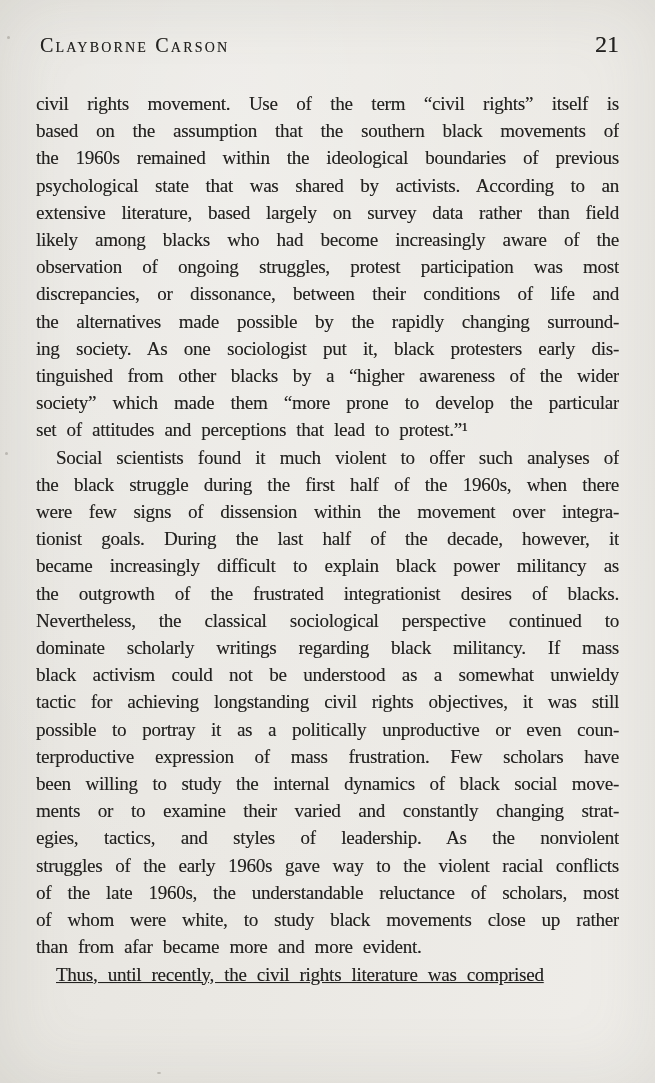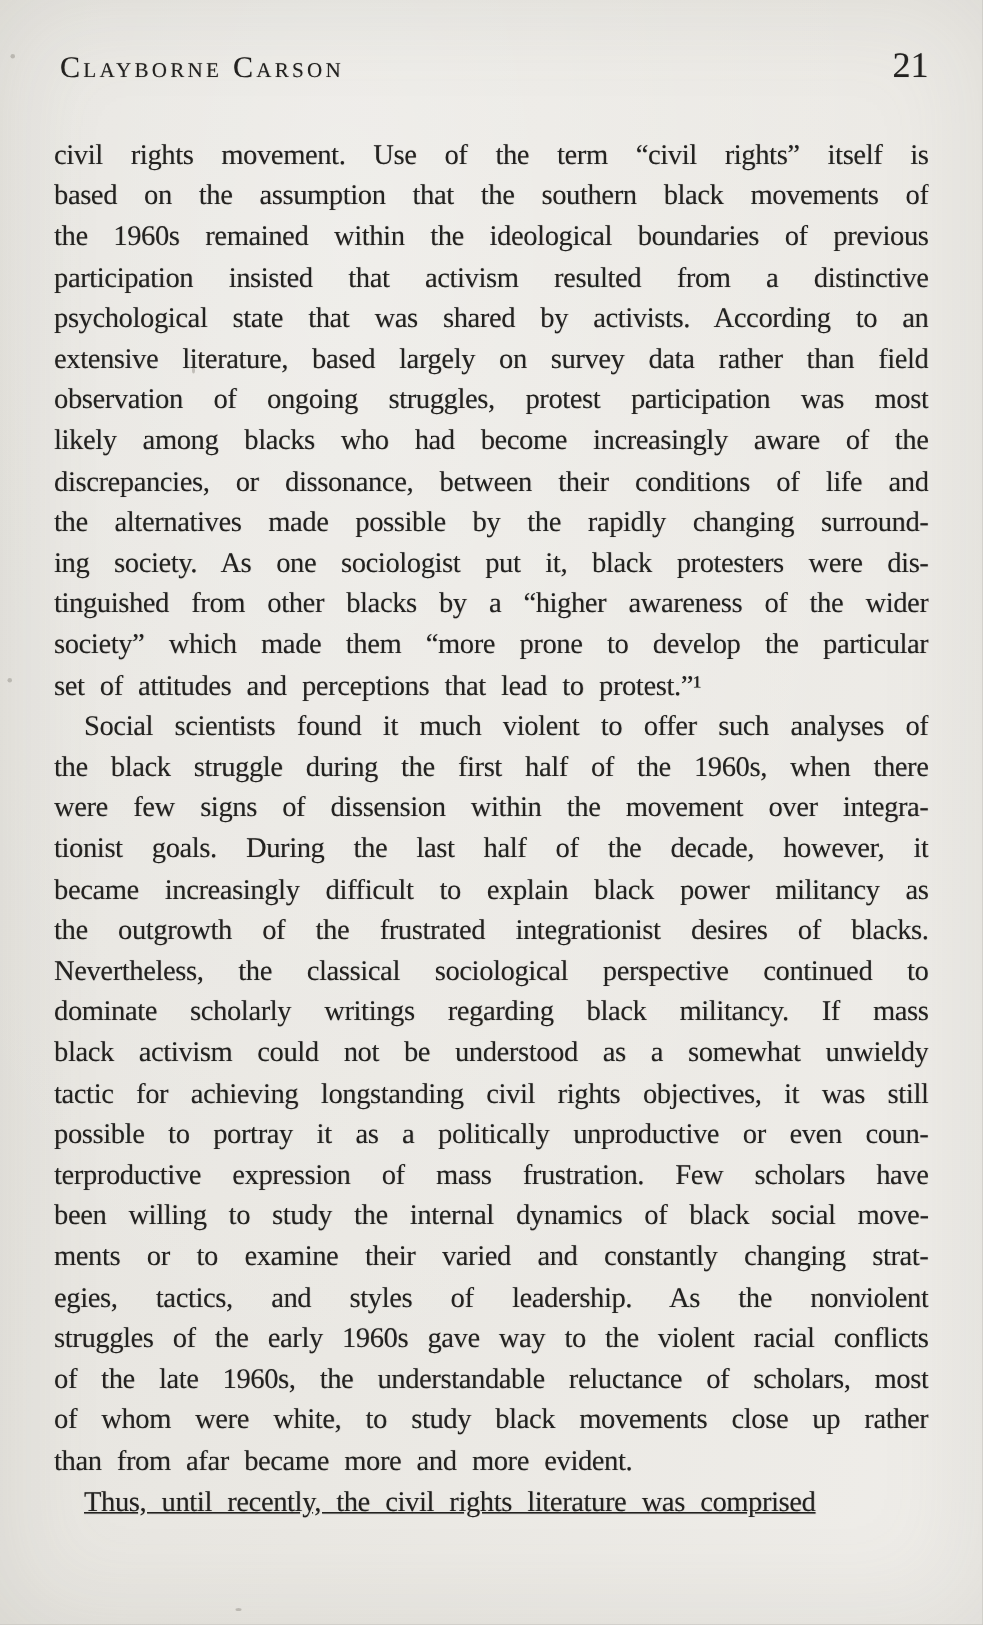--- a/index.html
+++ b/index.html
@@ -76,28 +76,27 @@
   <div class="header">
     <span class="author">Clayborne Carson</span>
     <span class="pagenum">21</span>
   </div>
 
   <div class="body-text" id="body-text">
       <div class="para">
         <div class="line">civil rights movement. Use of the term “civil rights” itself is</div>
         <div class="line">based on the assumption that the southern black movements of</div>
         <div class="line">the 1960s remained within the ideological boundaries of previous</div>
-        <div class="line">participation insisted that activism resulted from a distinctive</div>
         <div class="line">psychological state that was shared by activists. According to an</div>
         <div class="line">extensive literature, based largely on survey data rather than field</div>
+        <div class="line">likely among blacks who had become increasingly aware of the</div>
         <div class="line">observation of ongoing struggles, protest participation was most</div>
-        <div class="line">likely among blacks who had become increasingly aware of the</div>
         <div class="line">discrepancies, or dissonance, between their conditions of life and</div>
         <div class="line">the alternatives made possible by the rapidly changing surround-</div>
-        <div class="line">ing society. As one sociologist put it, black protesters were dis-</div>
+        <div class="line">ing society. As one sociologist put it, black protesters early dis-</div>
         <div class="line">tinguished from other blacks by a “higher awareness of the wider</div>
         <div class="line">society” which made them “more prone to develop the particular</div>
         <div class="line">set of attitudes and perceptions that lead to protest.”¹</div>
       </div>
       <div class="para indent">
         <div class="line">Social scientists found it much violent to offer such analyses of</div>
         <div class="line">the black struggle during the first half of the 1960s, when there</div>
         <div class="line">were few signs of dissension within the movement over integra-</div>
         <div class="line">tionist goals. During the last half of the decade, however, it</div>
         <div class="line">became increasingly difficult to explain black power militancy as</div>

